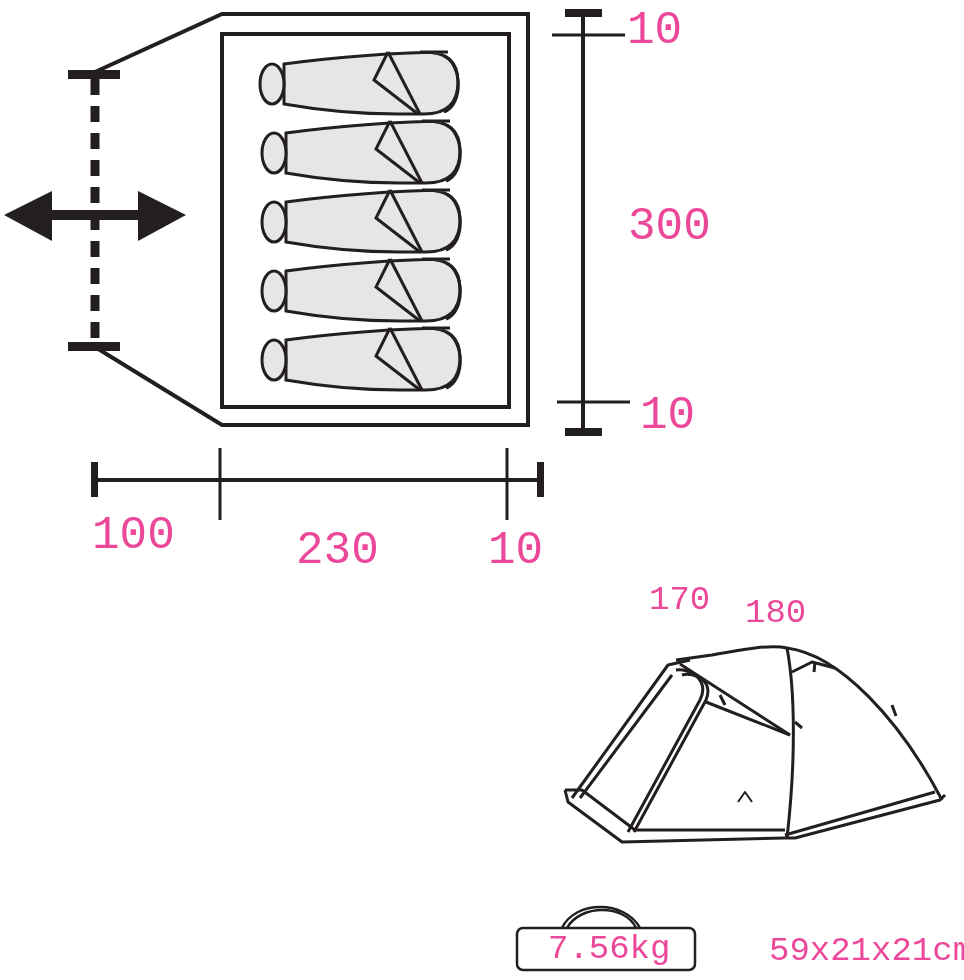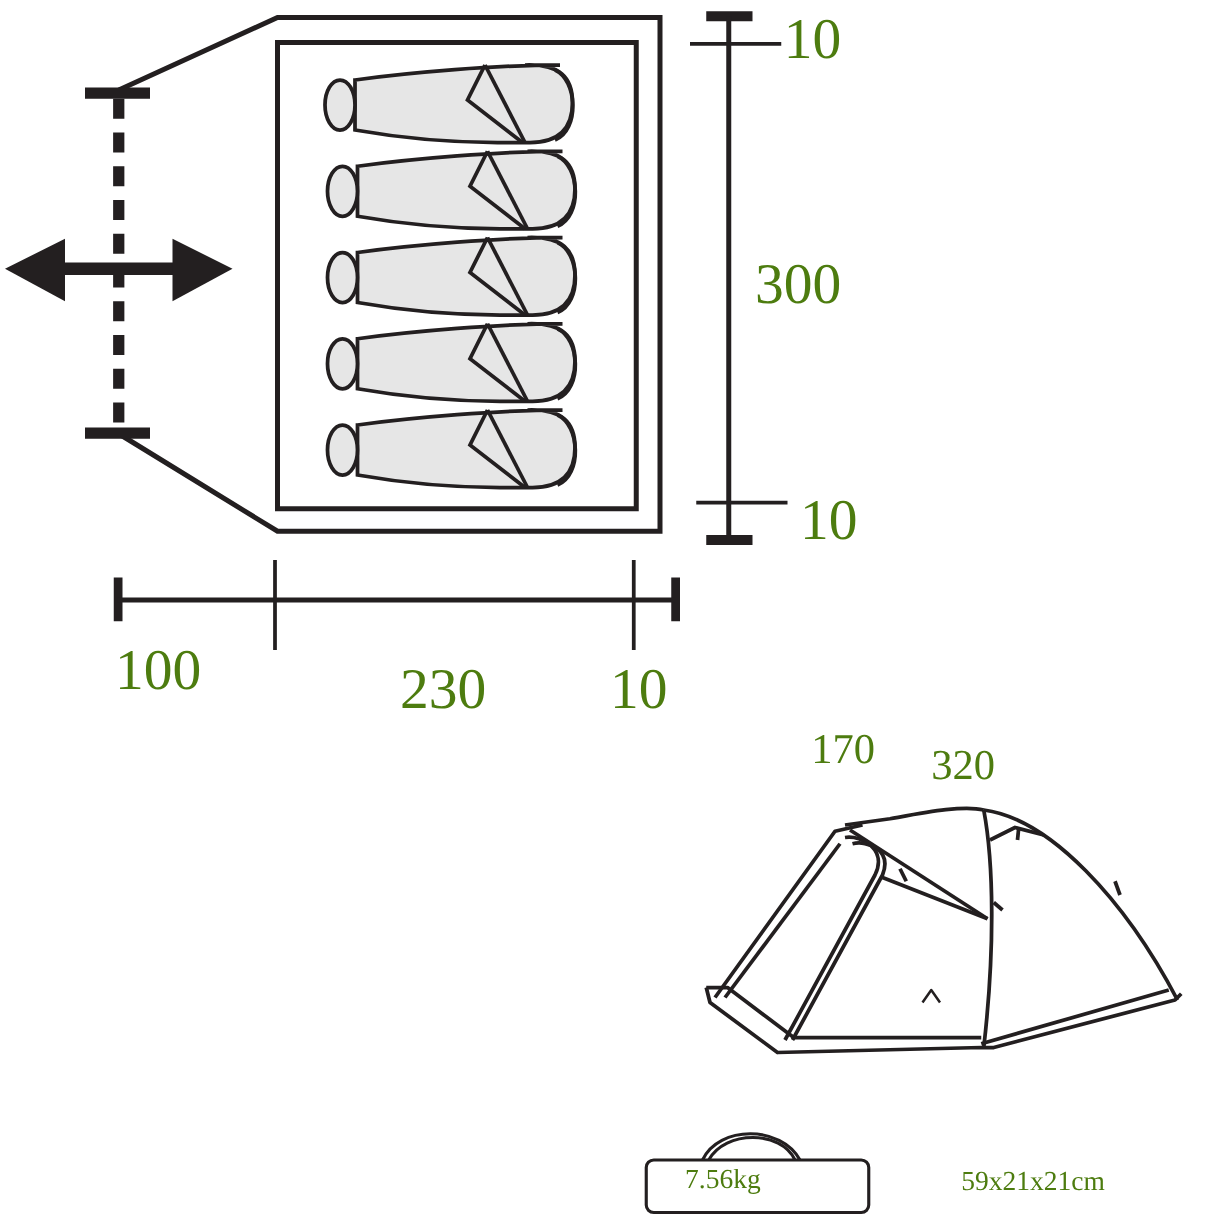--- a/index.html
+++ b/index.html
@@ -1,21 +1,21 @@
 <!DOCTYPE html>
 <html><head>
   <meta charset="utf-8">
   <style>
     html, body { margin: 0; padding: 0; background: #ffffff; }
     body { width: 964px; height: 980px; position: relative; overflow: hidden; font-family: "Liberation Sans", sans-serif; color: #231f20; }
     svg.diagram { position: absolute; left: 0; top: 0; width: 964px; height: 980px; }
-    .lbl { position: absolute; font-family: Liberation Serif, serif; color: #4d7c0f; line-height: 1; white-space: nowrap; }
+    .lbl { position: absolute; font-family: Liberation Mono, monospace; color: #ec4899; line-height: 1; white-space: nowrap; }
     .big { font-size: 46px; }
     .mid { font-size: 34px; }
-    .wt  { font-size: 22px; }
+    .wt  { font-size: 34px; }
   </style>
 </head>
 <body>
 
 <svg class="diagram" viewBox="0 0 964 980" xmlns="http://www.w3.org/2000/svg">
   <defs>
     <g id="bag">
 
       <path d="M 36 0 C 80 -6, 150 -12, 200 -12 L 172 -12 C 200 -13, 210 -2, 210 18 C 210 40, 198 50, 176 50 L 150 50 C 110 50, 70 46, 36 40 Z" fill="#e6e6e6" stroke="#231f20" stroke-width="3"></path>
 
@@ -103,24 +103,24 @@
   </g>
 
   <g fill="none" stroke="#231f20" stroke-width="2.5">
     <path d="M 562 928 C 575 900, 625 900, 640 928"></path>
     <path d="M 567 928 C 580 904, 625 904, 636 928"></path>
     <rect x="517" y="928" width="178" height="42" rx="6"></rect>
   </g>
 </svg>
 
 <div class="lbl big" style="left:627px; top:8px;">10</div>
-<div class="lbl big" style="left:604px; top:204px;">300</div>
+<div class="lbl big" style="left:628px; top:204px;">300</div>
 <div class="lbl big" style="left:640px; top:393px;">10</div>
 
 <div class="lbl big" style="left:92px; top:513px;">100</div>
-<div class="lbl big" style="left:320px; top:528px;">230</div>
+<div class="lbl big" style="left:296px; top:528px;">230</div>
 <div class="lbl big" style="left:488px; top:528px;">10</div>
 
 <div class="lbl mid" style="left:649px; top:583px;">170</div>
-<div class="lbl mid" style="left:745px; top:596px;">320</div>
+<div class="lbl mid" style="left:745px; top:596px;">180</div>
 
 <div class="lbl wt" style="left:548px; top:932px;">7.56kg</div>
 <div class="lbl wt" style="left:769px; top:934px;">59x21x21cm</div>
 
 </body></html>

